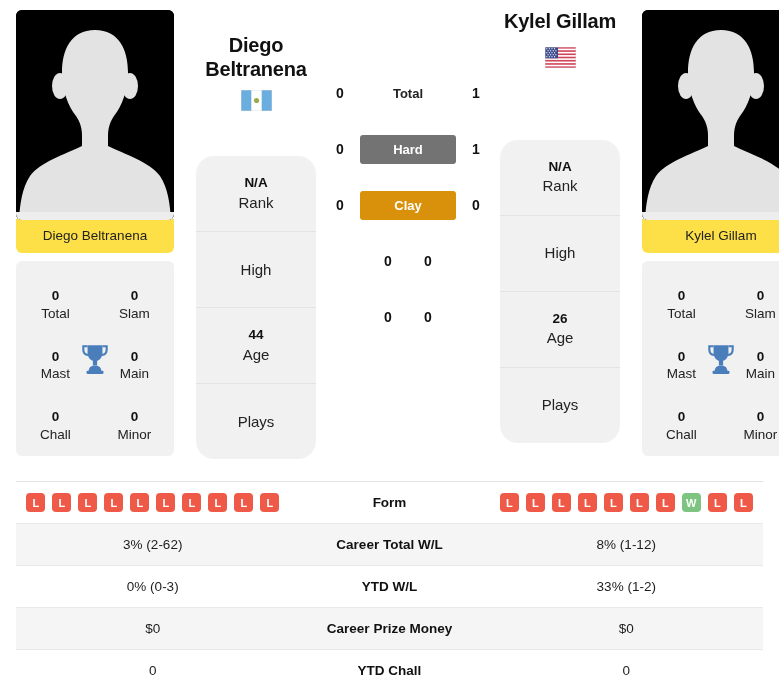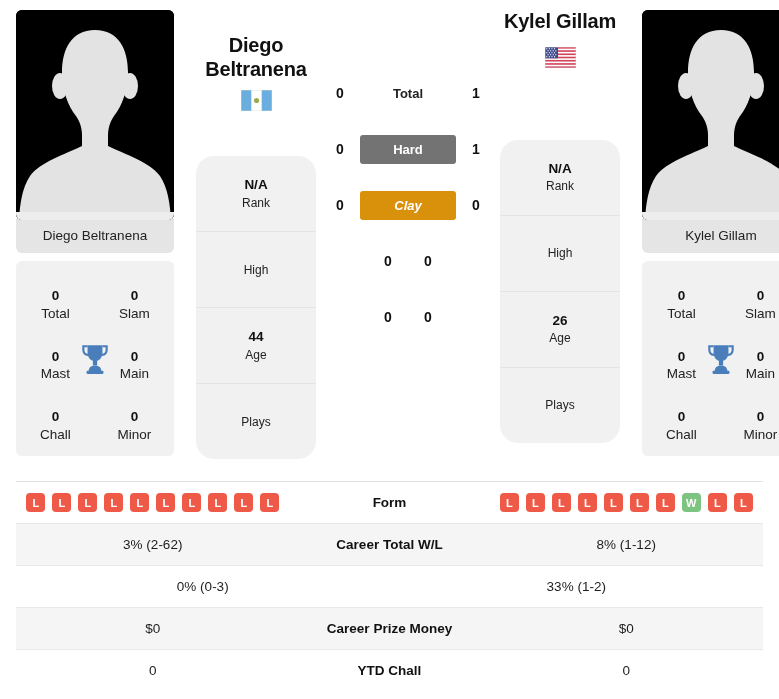--- a/index.html
+++ b/index.html
@@ -28,21 +28,21 @@
     width:158px;height:210px;
     border-radius:6px;
     overflow:hidden;
     background:#000000;
     position:relative;
   }
   .silhouette{
     position:absolute;left:0;top:0;width:100%;height:100%;
   }
   .photo-caption{
-    background:#e5e5e5;
+    background:#fde047;
     text-align:center;
     font-size:13.5px;
     color:#222;
     padding:9px 0 10px 0;
     border-radius:0 0 6px 6px;
     margin-top:-1px;
   }
 
   .titles-card{
     margin-top:8px;
@@ -81,21 +81,21 @@
     height:75px;
     display:flex;
     flex-direction:column;
     align-items:center;
     justify-content:center;
     border-bottom:1px solid #e4e4e4;
     line-height:1.35;
   }
   .pseg:last-child{border-bottom:none;}
   .pseg .pval{font-size:13.5px;font-weight:bold;color:#111;}
-  .pseg .plab{font-size:12px;color:#222;text-align:right;}
+  .pseg .plab{font-size:15px;color:#222;text-align:right;}
 
   
   .name-left,.name-right{
     text-align:center;
     font-size:20px;
     font-weight:bold;
     color:#111;
     line-height:1.18;
     letter-spacing:-0.2px;
   }
@@ -284,21 +284,21 @@
       <div class="h2hrow">
         <div class="h2hscore">0</div>
         <div class="h2hmid">
           <span class="pill" id="pill-hard" style="background: #737373;">Hard</span>
         </div>
         <div class="h2hscore">1</div>
       </div>
       <div class="h2hrow">
         <div class="h2hscore">0</div>
         <div class="h2hmid">
-          <span class="pill" id="pill-clay" style="background: rgb(217, 144, 10); font-style: italic;">Clay</span>
+          <span class="pill" id="pill-clay" style="background: rgb(217, 144, 10);">Clay</span>
         </div>
         <div class="h2hscore">0</div>
       </div>
       <div class="h2hrow">
         <div class="h2hscore">0</div>
         <div class="h2hscore">0</div>
       </div>
       <div class="h2hrow">
         <div class="h2hscore">0</div>
         <div class="h2hscore">0</div>
@@ -448,20 +448,21 @@
     </div>
 
     <div class="srow alt">
       <div class="scell">3% (2-62)</div>
       <div class="scell mid">Career Total W/L</div>
       <div class="scell">8% (1-12)</div>
     </div>
 
     <div class="srow">
       <div class="scell">0% (0-3)</div>
+      <div class="scell mid">YTD W/L</div>
       <div class="scell">33% (1-2)</div>
     </div>
 
     <div class="srow alt">
       <div class="scell">$0</div>
       <div class="scell mid">Career Prize Money</div>
       <div class="scell">$0</div>
     </div>
 
     <div class="srow" style="border-bottom:none;">

